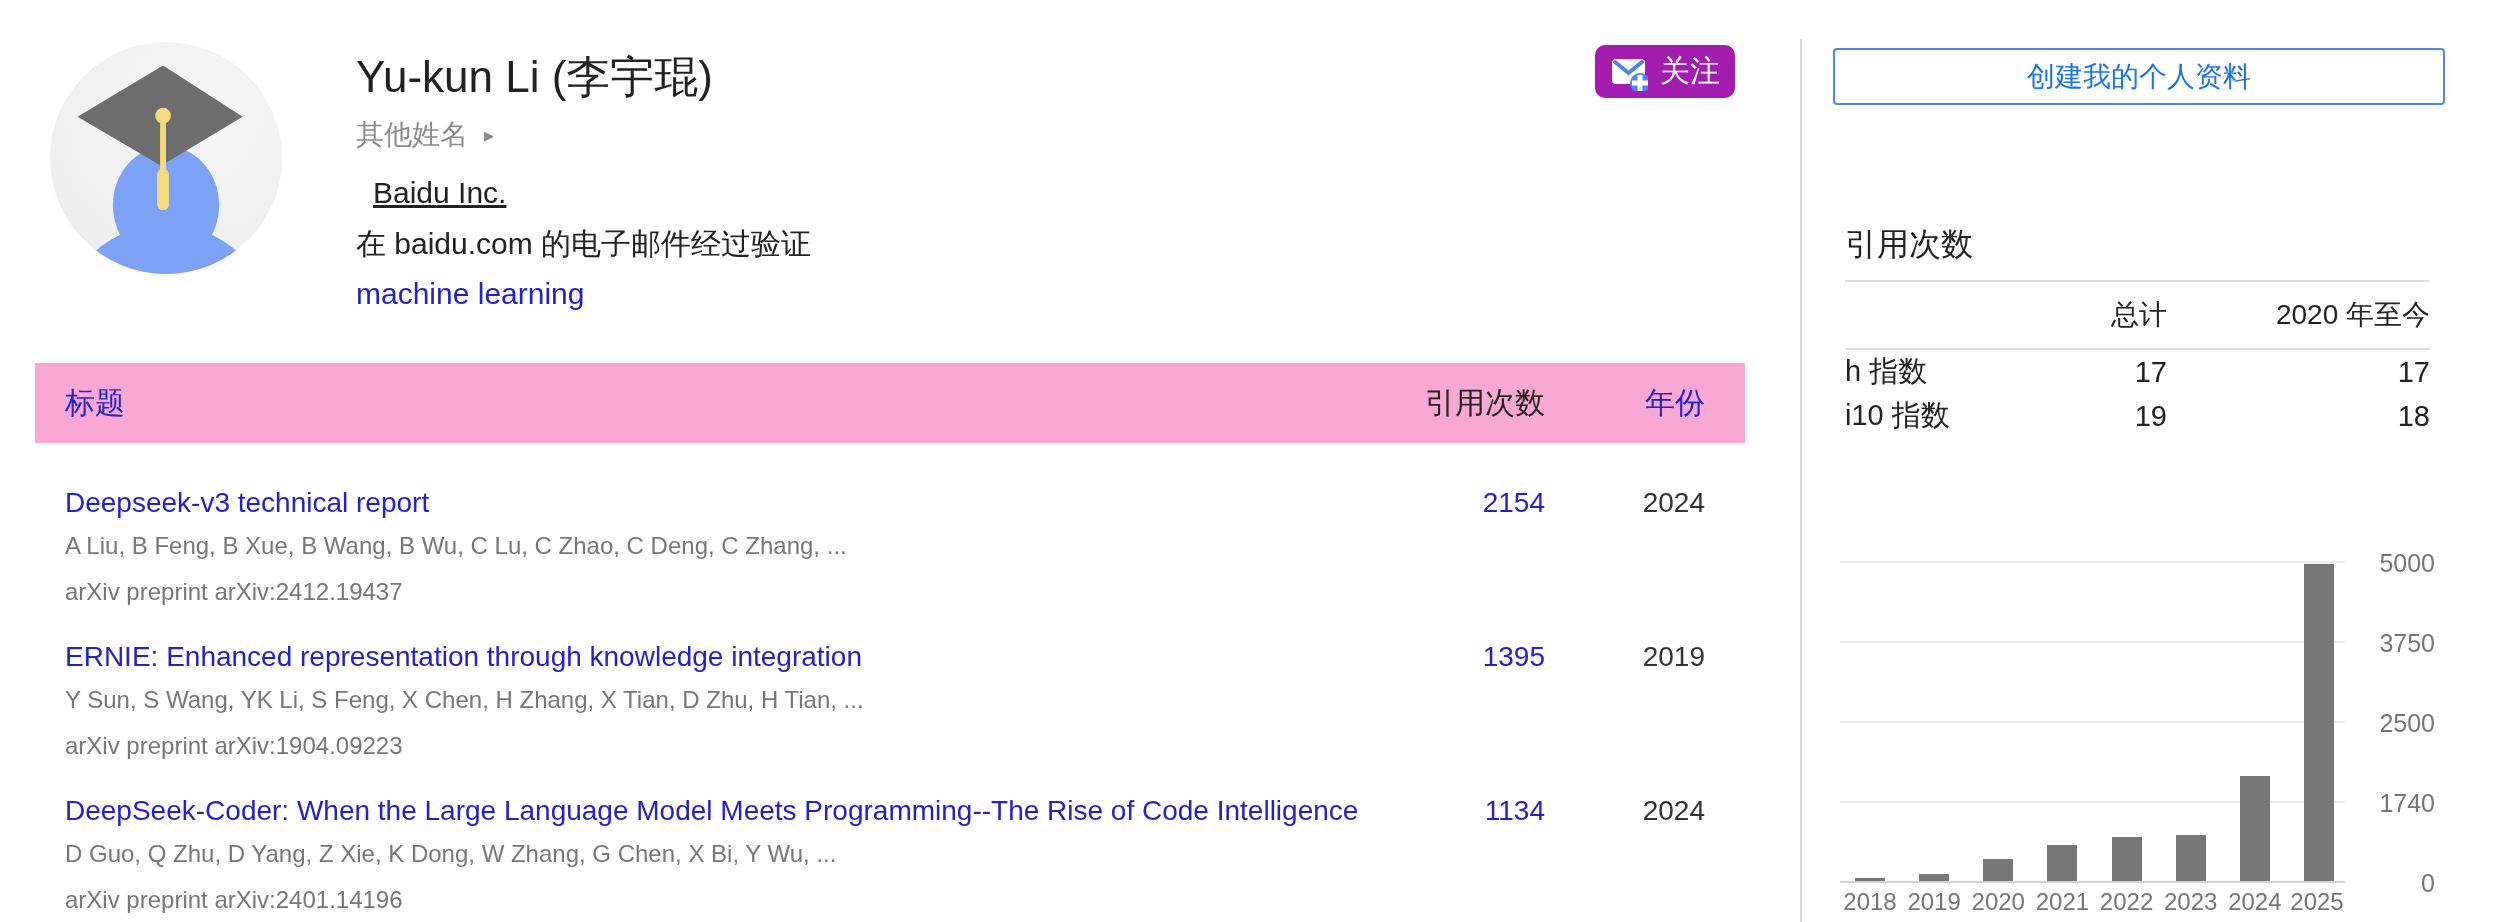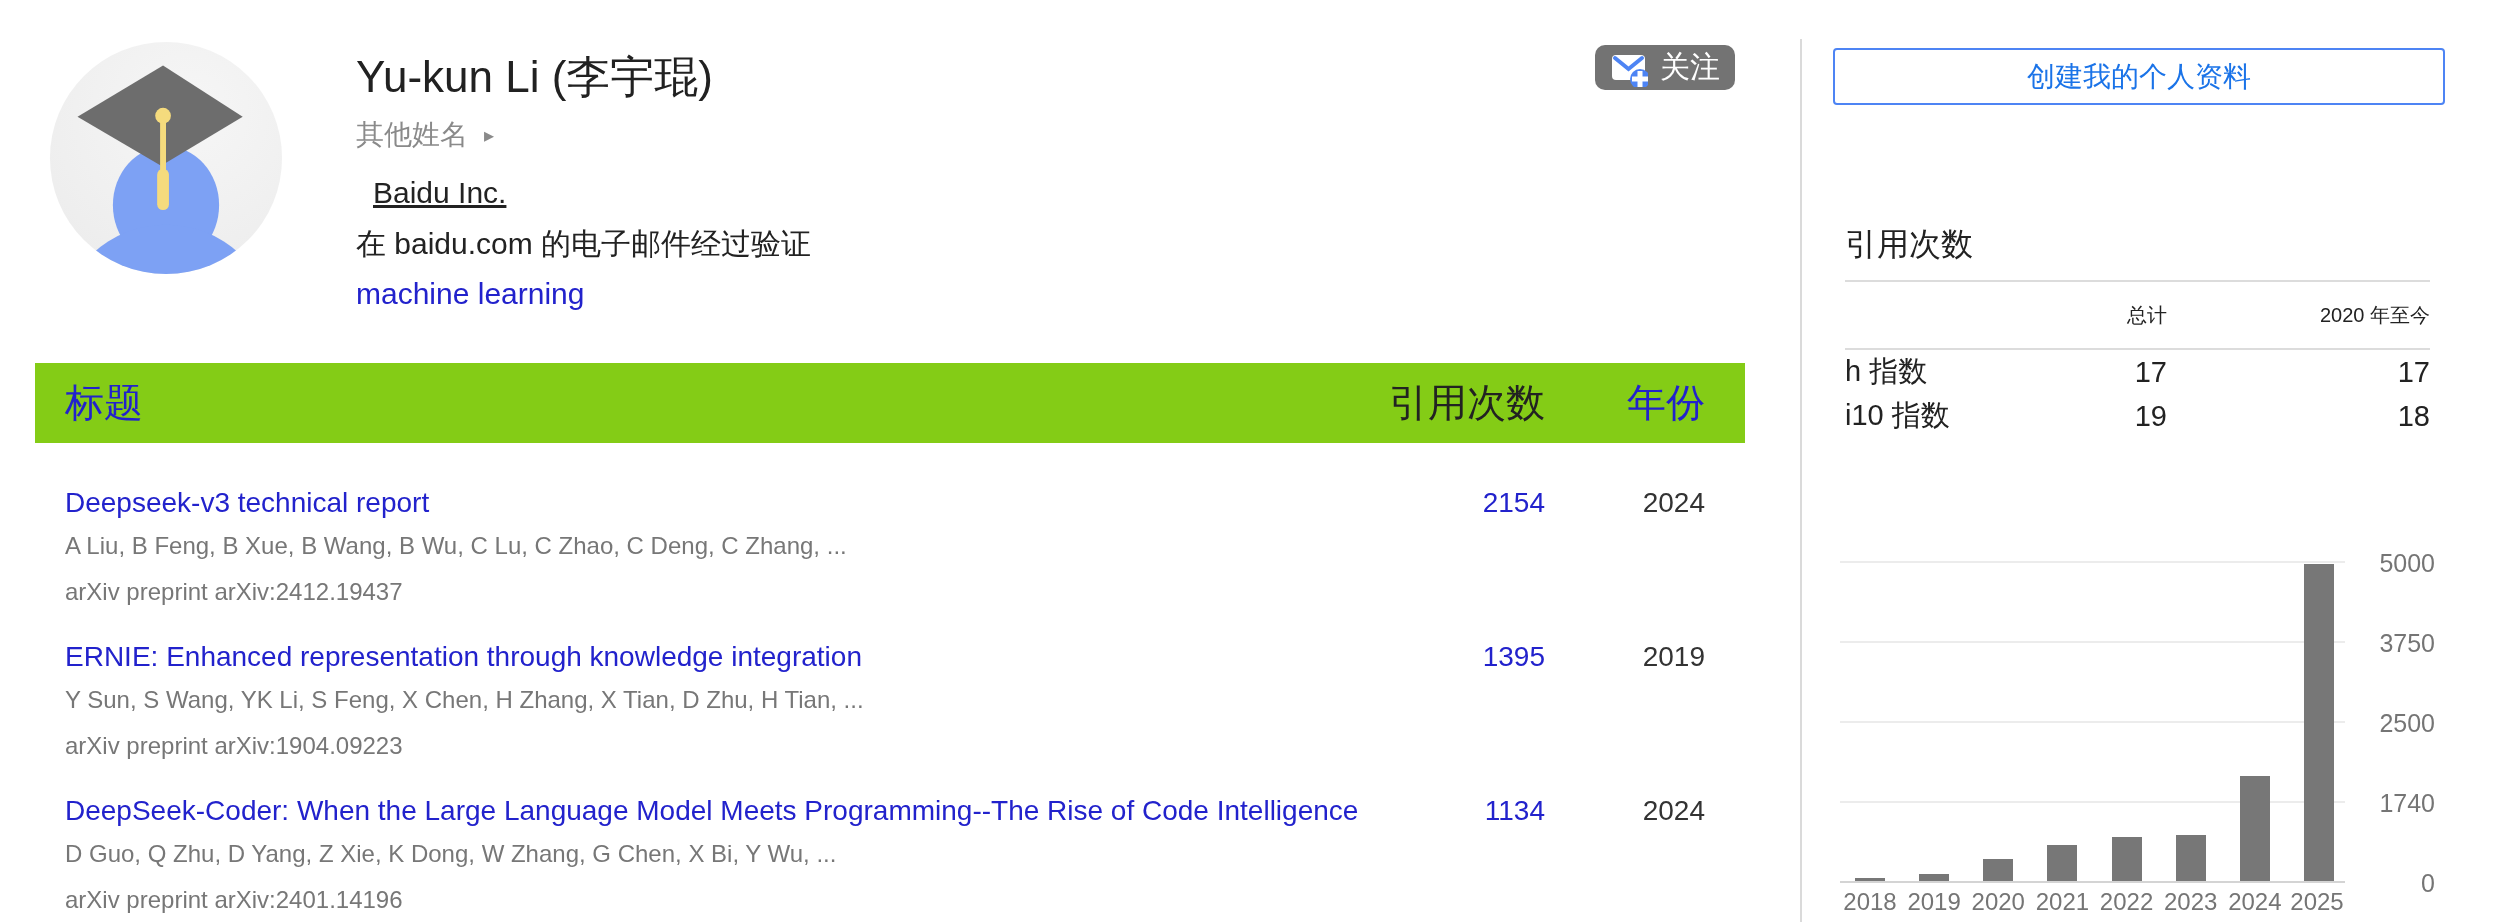--- a/index.html
+++ b/index.html
@@ -11,54 +11,54 @@
   
   .avatar { position:absolute; left:48px; top:40px; width:236px; height:236px; }
   .prof-block { position:absolute; left:356px; top:50px; }
   .prof-name { font-size:44px; color:#212121; line-height:54px; }
   .other-names { margin-top:12px; font-size:28px; color:#8a8a8a; display:flex; align-items:center; gap:16px; width:max-content; }
   .other-arrow { font-size:20px; color:#8a8a8a; }
   .prof-aff { margin-top:22px; font-size:30px; color:#222; text-decoration:underline; display:inline-block; width:max-content;margin-left:17px; }
   .prof-mail { margin-top:14px; font-size:30px; color:#222; }
   .prof-interest { margin-top:12px; font-size:30px; color:#2222cc; display:inline-block; width:max-content; }
 
-  .follow-btn { position:absolute; left:1595px; top:45px; width:140px; height:45px;
-    background:#737373; border:none; border-radius:10px; color:#fff; font-size:30px;
+  .follow-btn { position:absolute; left:1595px; top:45px; width:140px; height:53px;
+    background:#a21caf; border:none; border-radius:10px; color:#fff; font-size:30px;
     display:flex; align-items:center; justify-content:center; gap:12px; cursor:pointer;
     font-family:inherit; }
   .create-btn { position:absolute; left:1833px; top:48px; width:612px; height:57px;
     background:#fff; border:2px solid #4d84f4; border-radius:4px; color:#1a73e8;
     font-size:28px; display:flex; align-items:center; justify-content:center;
     cursor:pointer; font-family:inherit; }
 
   .v-divider { position:absolute; left:1800px; top:39px; width:2px; height:883px; background:#dadada; }
 
   
   .papers-area { position:absolute; left:35px; top:363px; width:1710px; }
   .pheader { display:grid; grid-template-columns:1fr 170px 160px; align-items:center;
-    height:80px; background:#84cc16; padding:0 40px 0 30px; font-size:39px; }
+    height:80px; background:#f9a8d4; padding:0 40px 0 30px; font-size:30px; }
   .pheader .h-title { color:#2222cc; }
   .pheader .h-cite  { color:#222; text-align:right; }
   .pheader .h-year  { color:#2222cc; text-align:right; }
   .papers { padding-top:26px; }
   .prow { display:grid; grid-template-columns:1fr 170px 160px; padding:14px 40px 14px 30px;
     align-items:start; }
   .p-title { font-size:28px; line-height:40px; color:#2222cc; display:block; max-width:1310px; }
   .p-authors, .p-venue { font-size:24px; line-height:34px; color:#777;margin-top:12px; }
   .p-authors { margin-top:6px; }
   .p-cite { font-size:28px; line-height:40px; color:#2222cc; text-align:right; display:block; }
   .p-year { font-size:28px; line-height:40px; color:#333; text-align:right; display:block; }
 
   
   .cite-box { position:absolute; left:1845px; top:222px; width:585px; }
   .cite-title { font-size:32px; color:#222; line-height:44px; }
   .stats { margin-top:14px; }
   .stats .srow { display:grid; grid-template-columns:1fr 160px 263px; align-items:center; }
   .stats .shead { height:70px; border-top:2px solid #dcdcdc; border-bottom:2px solid #dcdcdc;
-    font-size:20px; color:#222; }
+    font-size:28px; color:#222; }
   .stats .sbody { height:44px; font-size:29px; color:#222; }
   .stats .sbody:first-of-type { margin-top:12px; }
   .num { text-align:right; }
 
   
   .chart-wrap { position:absolute; left:1840px; top:540px; width:658px; height:382px; }
   .chart-plot { position:absolute; left:0; top:0; width:505px; height:343px; }
   .gridline { position:absolute; left:0; width:100%; height:2px; background:#ececec; }
   .axisline { position:absolute; left:0; bottom:0; width:100%; height:2px; background:#d4d4d4; }
   .bar { position:absolute; bottom:2px; width:30px; cursor:pointer; }

